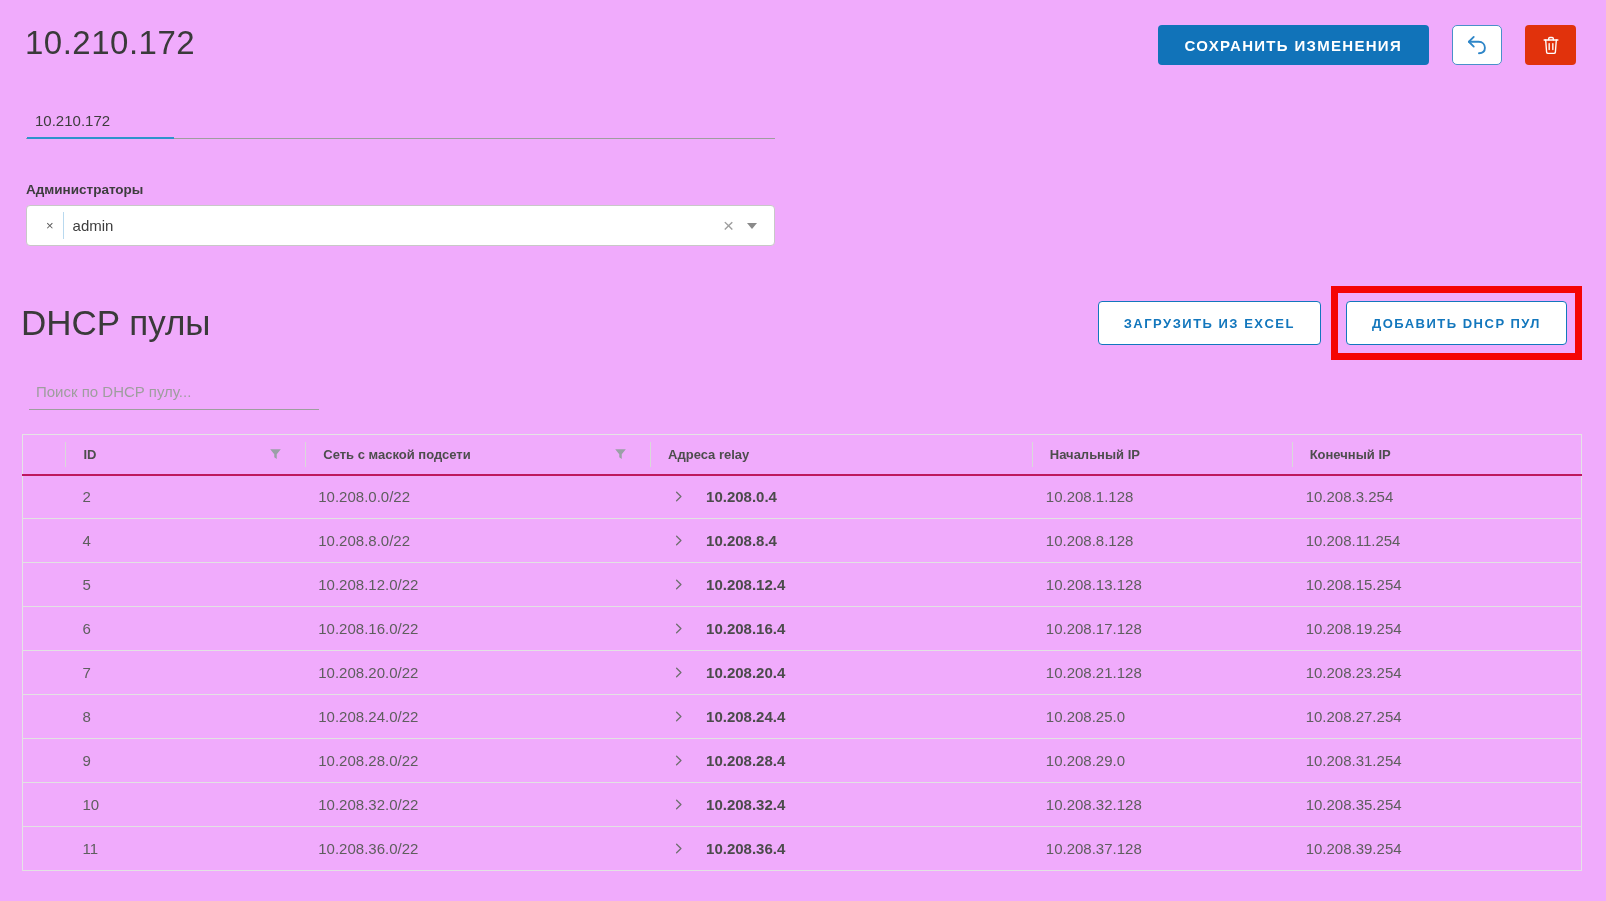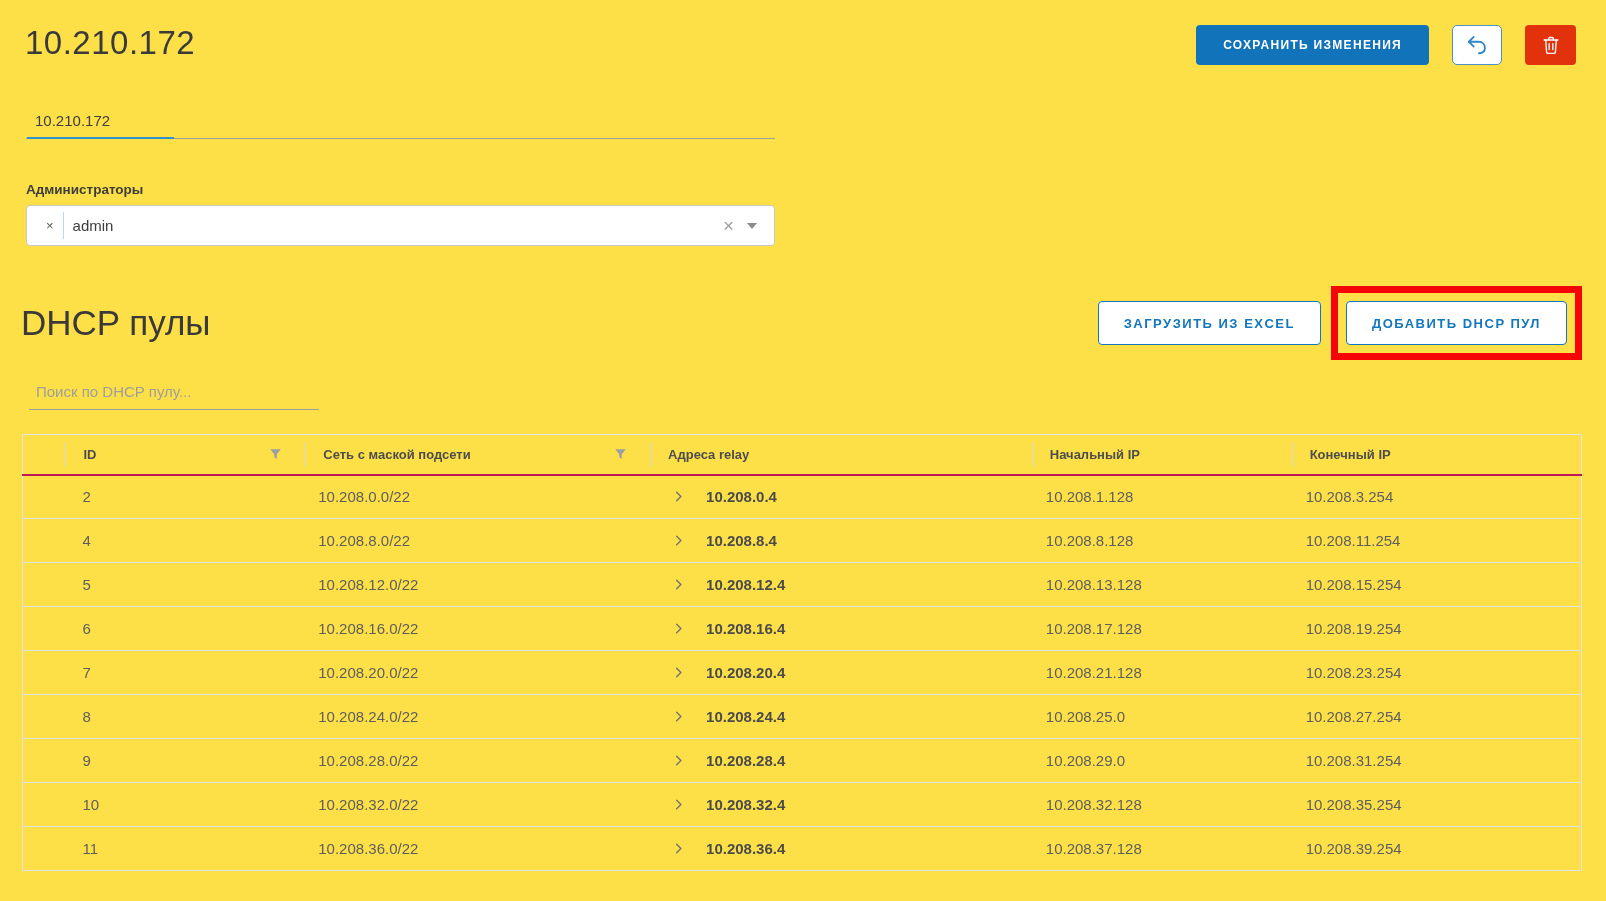--- a/index.html
+++ b/index.html
@@ -1,27 +1,27 @@
 <!DOCTYPE html>
 <html><head>
 <meta charset="utf-8">
 <style>
   * { box-sizing: border-box; margin: 0; padding: 0; }
   html,body { background:#fff; }
   body { font-family: "Liberation Sans", "DejaVu Sans", sans-serif; }
-  .page { position:relative; width:1606px; height:901px; background:#fde047; overflow:hidden; }
+  .page { position:relative; width:1606px; height:901px; background:#f0abfc; overflow:hidden; }
 
   
   .topbar { display:flex; justify-content:space-between; align-items:flex-start; padding:24px 30px 0 25px; }
   .page-title { font-size:33px; font-weight:400; color:#3a3a3a; letter-spacing:0.5px; }
   .top-actions { display:flex; align-items:center; gap:23px; margin-top:1px; }
   .btn-primary {
     height:40px; padding:0 27px; border:none; border-radius:4px;
     background:#1173B9; color:#fff; font-family:inherit;
-    font-size:12px; font-weight:bold; letter-spacing:1.3px; cursor:pointer;
+    font-size:15px; font-weight:bold; letter-spacing:1.3px; cursor:pointer;
   }
   .btn-icon-outline {
     width:50px; height:40px; background:#fff; border:1px solid #4a90c9; border-radius:5px;
     display:flex; align-items:center; justify-content:center; cursor:pointer;
   }
   .btn-icon-danger {
     width:51px; height:40px; background:#E1320C; border:none; border-radius:4px;
     display:flex; align-items:center; justify-content:center; cursor:pointer;
   }
 

